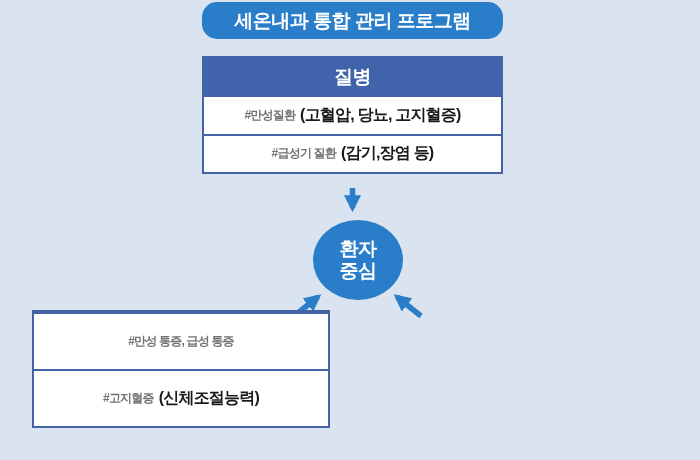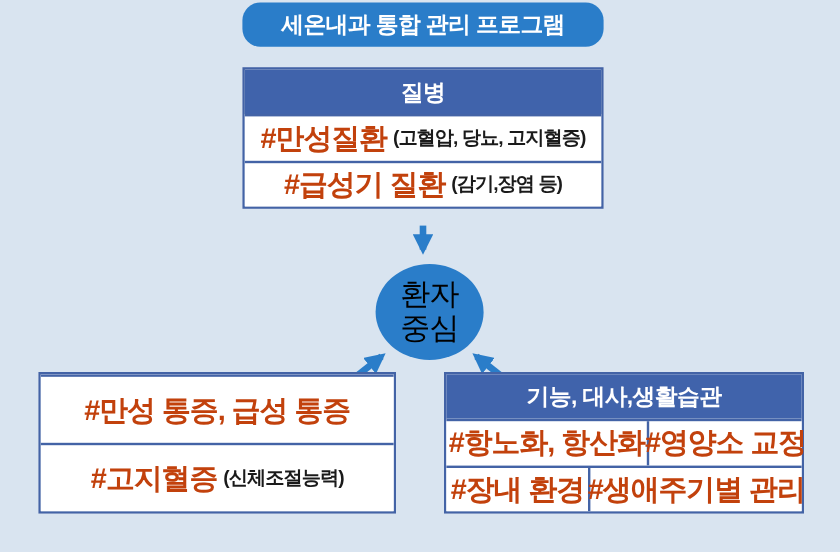--- a/index.html
+++ b/index.html
@@ -38,21 +38,21 @@
     height: 37px; display: flex; align-items: center; justify-content: center;
     font-size: 19px; font-weight: bold; letter-spacing: -0.5px;
     flex: none;
   }
   .hbox-row {
     flex: 1; background: #ffffff;
     border-top: 2px solid #4363a6;
     display: flex; align-items: center; justify-content: center;
     white-space: nowrap;
   }
-  .row-main { color: #c2410c; font-size: 24px; font-weight: bold; letter-spacing: -0.8px; }
+  .row-main { color: #737373; font-size: 12px; font-weight: bold; letter-spacing: -0.8px; }
   .row-note { color: #1a1a1a; font-size: 16px; font-weight: 600; letter-spacing: -0.8px; margin-left: 5px; }
   .row-note:empty { display: none; }
 
   .box-disease  { left: 202px; top: 56px;  width: 301px; height: 118px; }
   .box-pain     { left: 32px;  top: 310px; width: 298px; height: 118px; }
   .box-function { left: 370px; top: 310px; width: 300px; height: 118px; }
 
   
   .hbox-row.split { padding: 0; justify-content: stretch; }
   .cell {
@@ -64,21 +64,21 @@
   .r2c1 { width: 40%; }   .r2c2 { width: 60%; }
 
   
   .center-circle {
     position: absolute; left: 313px; top: 220px; width: 90px; height: 80px;
     background: #2a7dc9; border-radius: 50%;
     display: flex; flex-direction: column; align-items: center; justify-content: center;
     z-index: 2;
   }
   .center-circle .cline {
-    color: #000000; font-size: 25px; font-weight: normal; line-height: 1.15; letter-spacing: -0.5px;
+    color: #ffffff; font-size: 19px; font-weight: bold; line-height: 1.15; letter-spacing: -0.5px;
   }
 </style>
 </head>
 <body>
 
 <div class="stage">
 
   <svg class="arrows-layer" width="700" height="460" viewBox="0 0 700 460" xmlns="http://www.w3.org/2000/svg">
     <defs>
       <marker id="ah" viewBox="0 0 10 10" refX="7.5" refY="5" markerWidth="3.1" markerHeight="3.1" orient="auto-start-reverse">
@@ -115,33 +115,14 @@
     <div class="hbox-row">
       <span class="row-main">#만성 통증, 급성 통증</span>
 
     </div>
     <div class="hbox-row">
       <span class="row-main">#고지혈증</span>
       <span class="row-note">(신체조절능력)</span>
     </div>
   </div>
 
-  <div class="hbox box-function">
-    <div class="hbox-header">기능, 대사,생활습관</div>
-    <div class="hbox-row split">
-      <div class="cell r1c1">
-        <span class="row-main">#항노화, 항산화</span>
-      </div>
-      <div class="cell r1c2">
-        <span class="row-main">#영양소 교정</span>
-      </div>
-    </div>
-    <div class="hbox-row split">
-      <div class="cell r2c1">
-        <span class="row-main">#장내 환경</span>
-      </div>
-      <div class="cell r2c2">
-        <span class="row-main">#생애주기별 관리</span>
-      </div>
-    </div>
-  </div>
 
 </div>
 
 </body></html>

